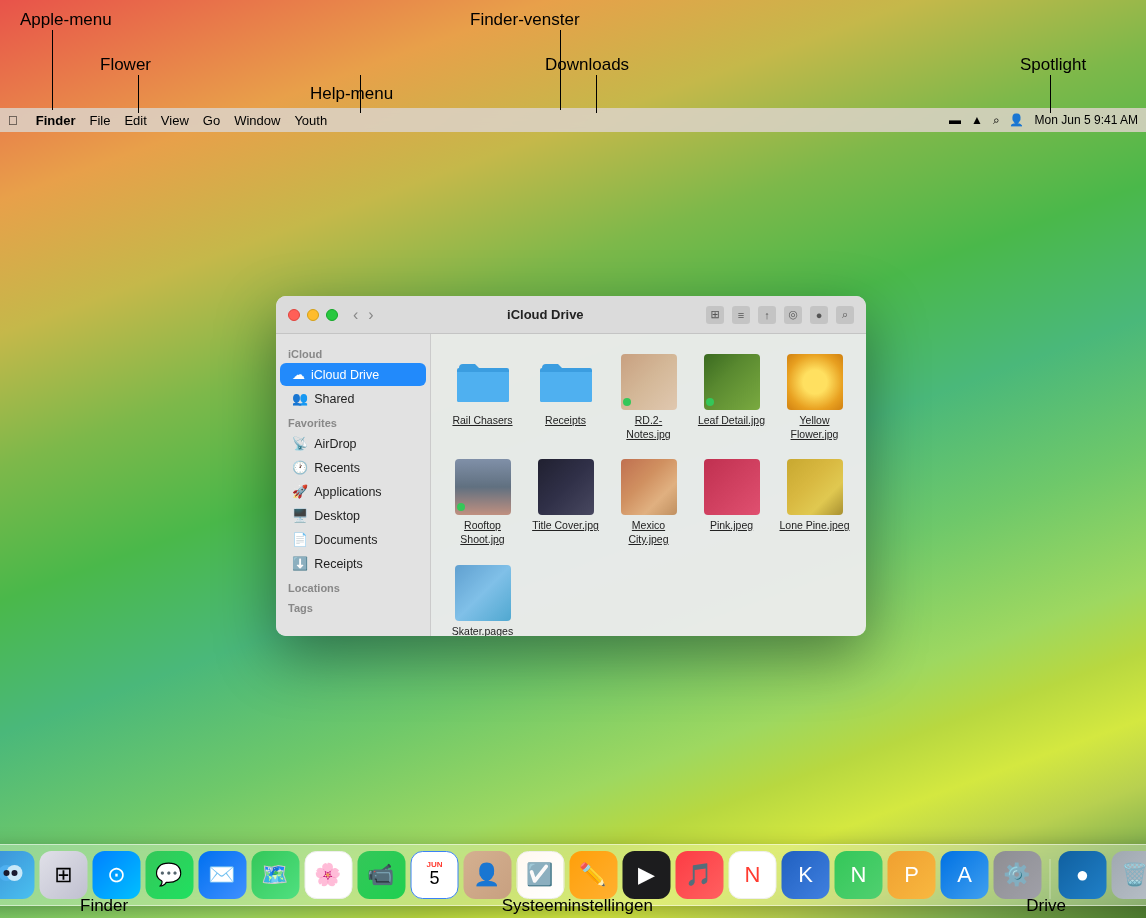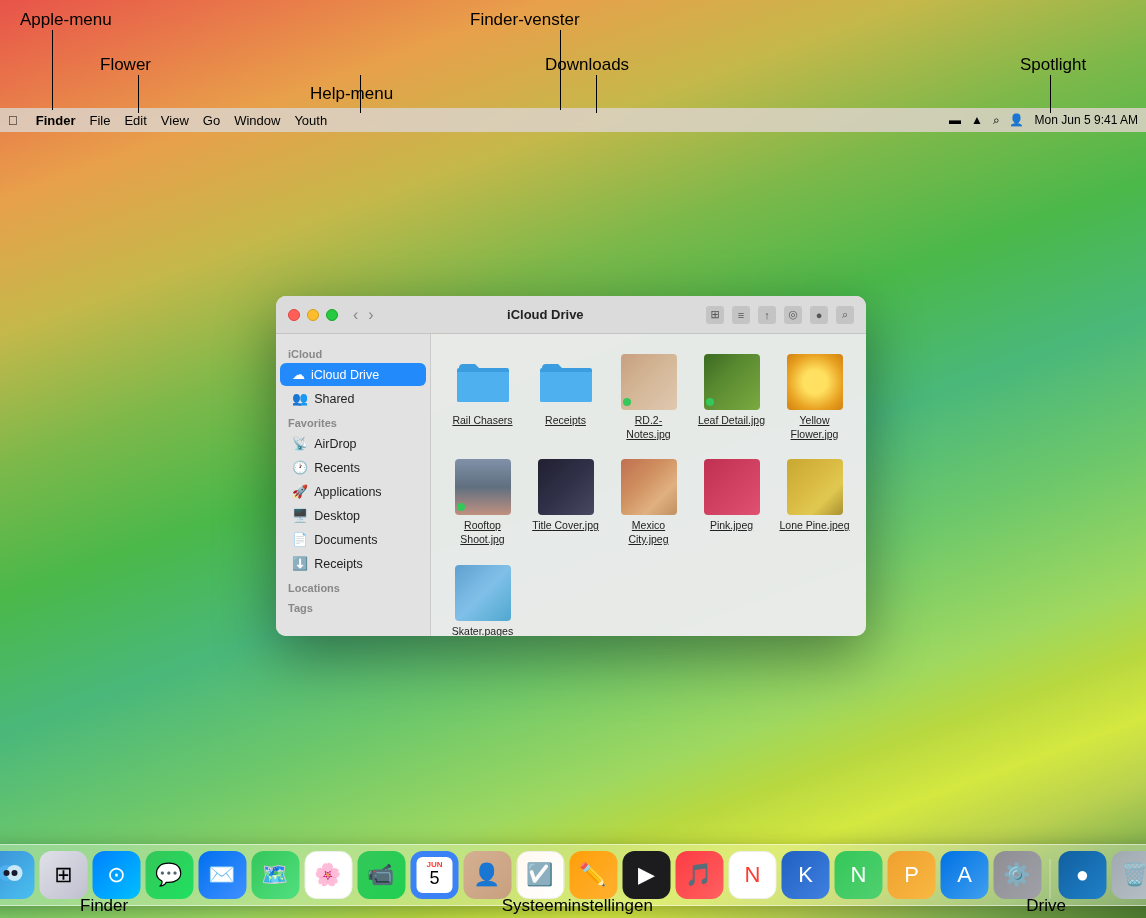--- a/index.html
+++ b/index.html
@@ -533,21 +533,21 @@
     </div>
 
     <div class="dock-item" style="background: #fff; border-radius:12px; border:1px solid #eee;">
       <span style="font-size:22px;">🌸</span>
     </div>
 
     <div class="dock-item" style="background: linear-gradient(135deg, #34c759, #20d050); border-radius:12px;">
       <span style="font-size:22px;">📹</span>
     </div>
 
-    <div class="dock-item" style="background: #fff; border-radius:12px; border:6px solid #3b82f6; display:flex; flex-direction:column; align-items:center; justify-content:center;">
+    <div class="dock-item" style="background: #fff; border-radius:12px; border:1px solid #3b82f6; display:flex; flex-direction:column; align-items:center; justify-content:center;">
       <span style="font-size:8px; color:#ff3b30; font-weight:700; line-height:1;">JUN</span>
       <span style="font-size:18px; font-weight:300; color:#000; line-height:1.1;">5</span>
     </div>
 
     <div class="dock-item" style="background: linear-gradient(135deg, #d4b090, #c8a080); border-radius:12px;">
       <span style="font-size:22px;">👤</span>
     </div>
 
     <div class="dock-item" style="background: linear-gradient(135deg, #fff8f0, #fff); border-radius:12px; border:1px solid #eee;">
       <span style="font-size:22px;">☑️</span>

